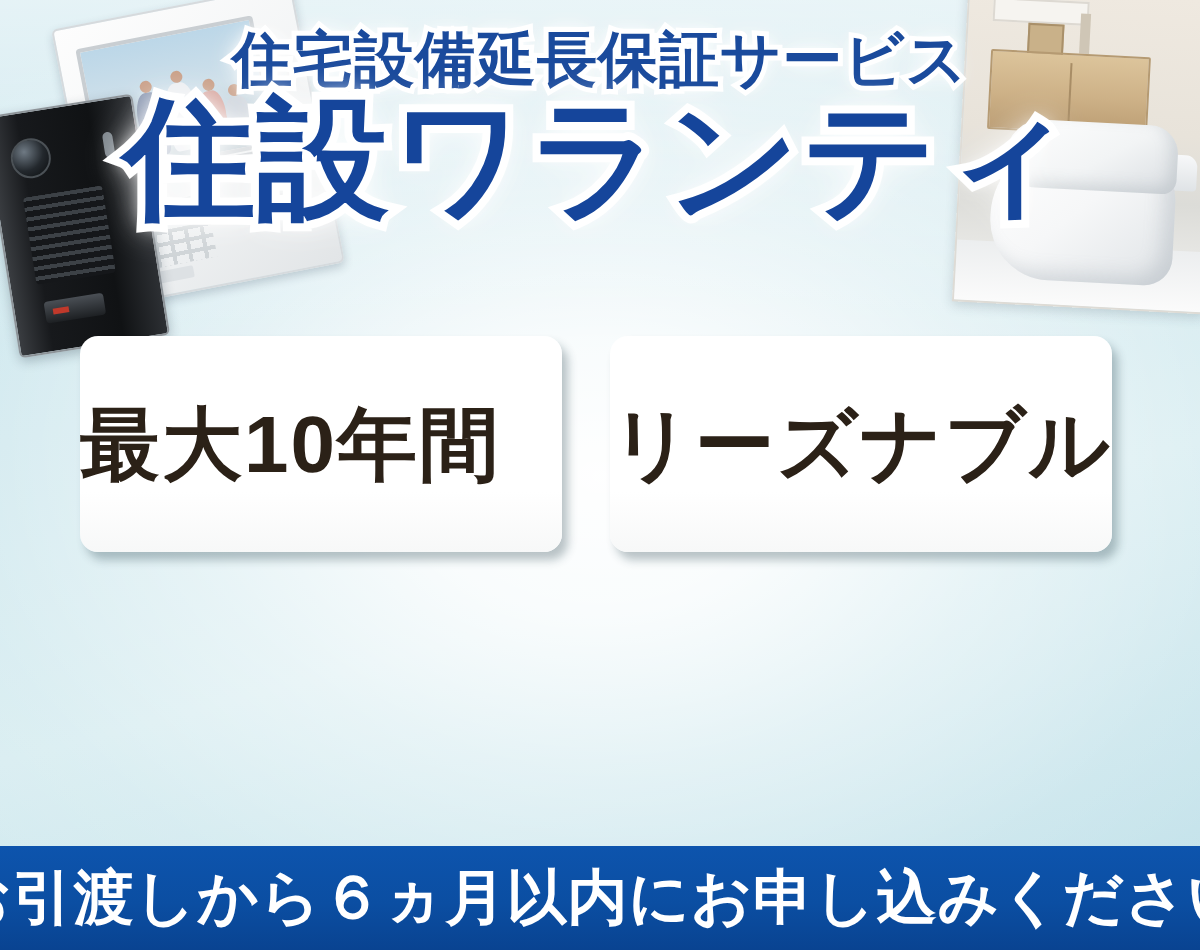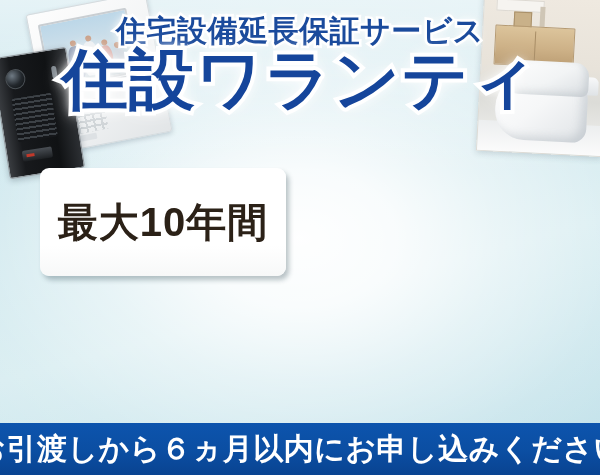--- a/index.html
+++ b/index.html
@@ -313,21 +313,20 @@
     column-gap: 24px;
     row-gap: 18px;
     z-index: 5;
   }
   .feature-box {
     background: linear-gradient(to bottom, #ffffff 0%, #ffffff 72%, #f7f8f8 100%);
     border-radius: 9px;
     box-shadow: 3px 4px 5px rgba(30,60,70,0.30);
     display: flex;
     align-items: center;
-    justify-content: center;
   }
   .feature-label {
     font-size: 40px;
     font-weight: bold;
     color: #2b2117;
     letter-spacing: 1px;
     white-space: nowrap;
   }
 
   
@@ -398,19 +397,22 @@
 
   <div class="headline">
     <div class="subtitle">住宅設備延長保証サービス</div>
     <div class="maintitle">住設ワランティ</div>
   </div>
 
   <div class="features">
     <div class="feature-box">
       <span class="feature-label">最大10年間</span>
     </div>
+    <div class="feature-box">
+      <span class="feature-label">リーズナブル</span>
+    </div>
   </div>
 
   <div class="bottom-bar">
     <span class="bottom-text">お引渡しから６ヵ月以内にお申し込みください</span>
   </div>
 
 </div>
 
 </body></html>

